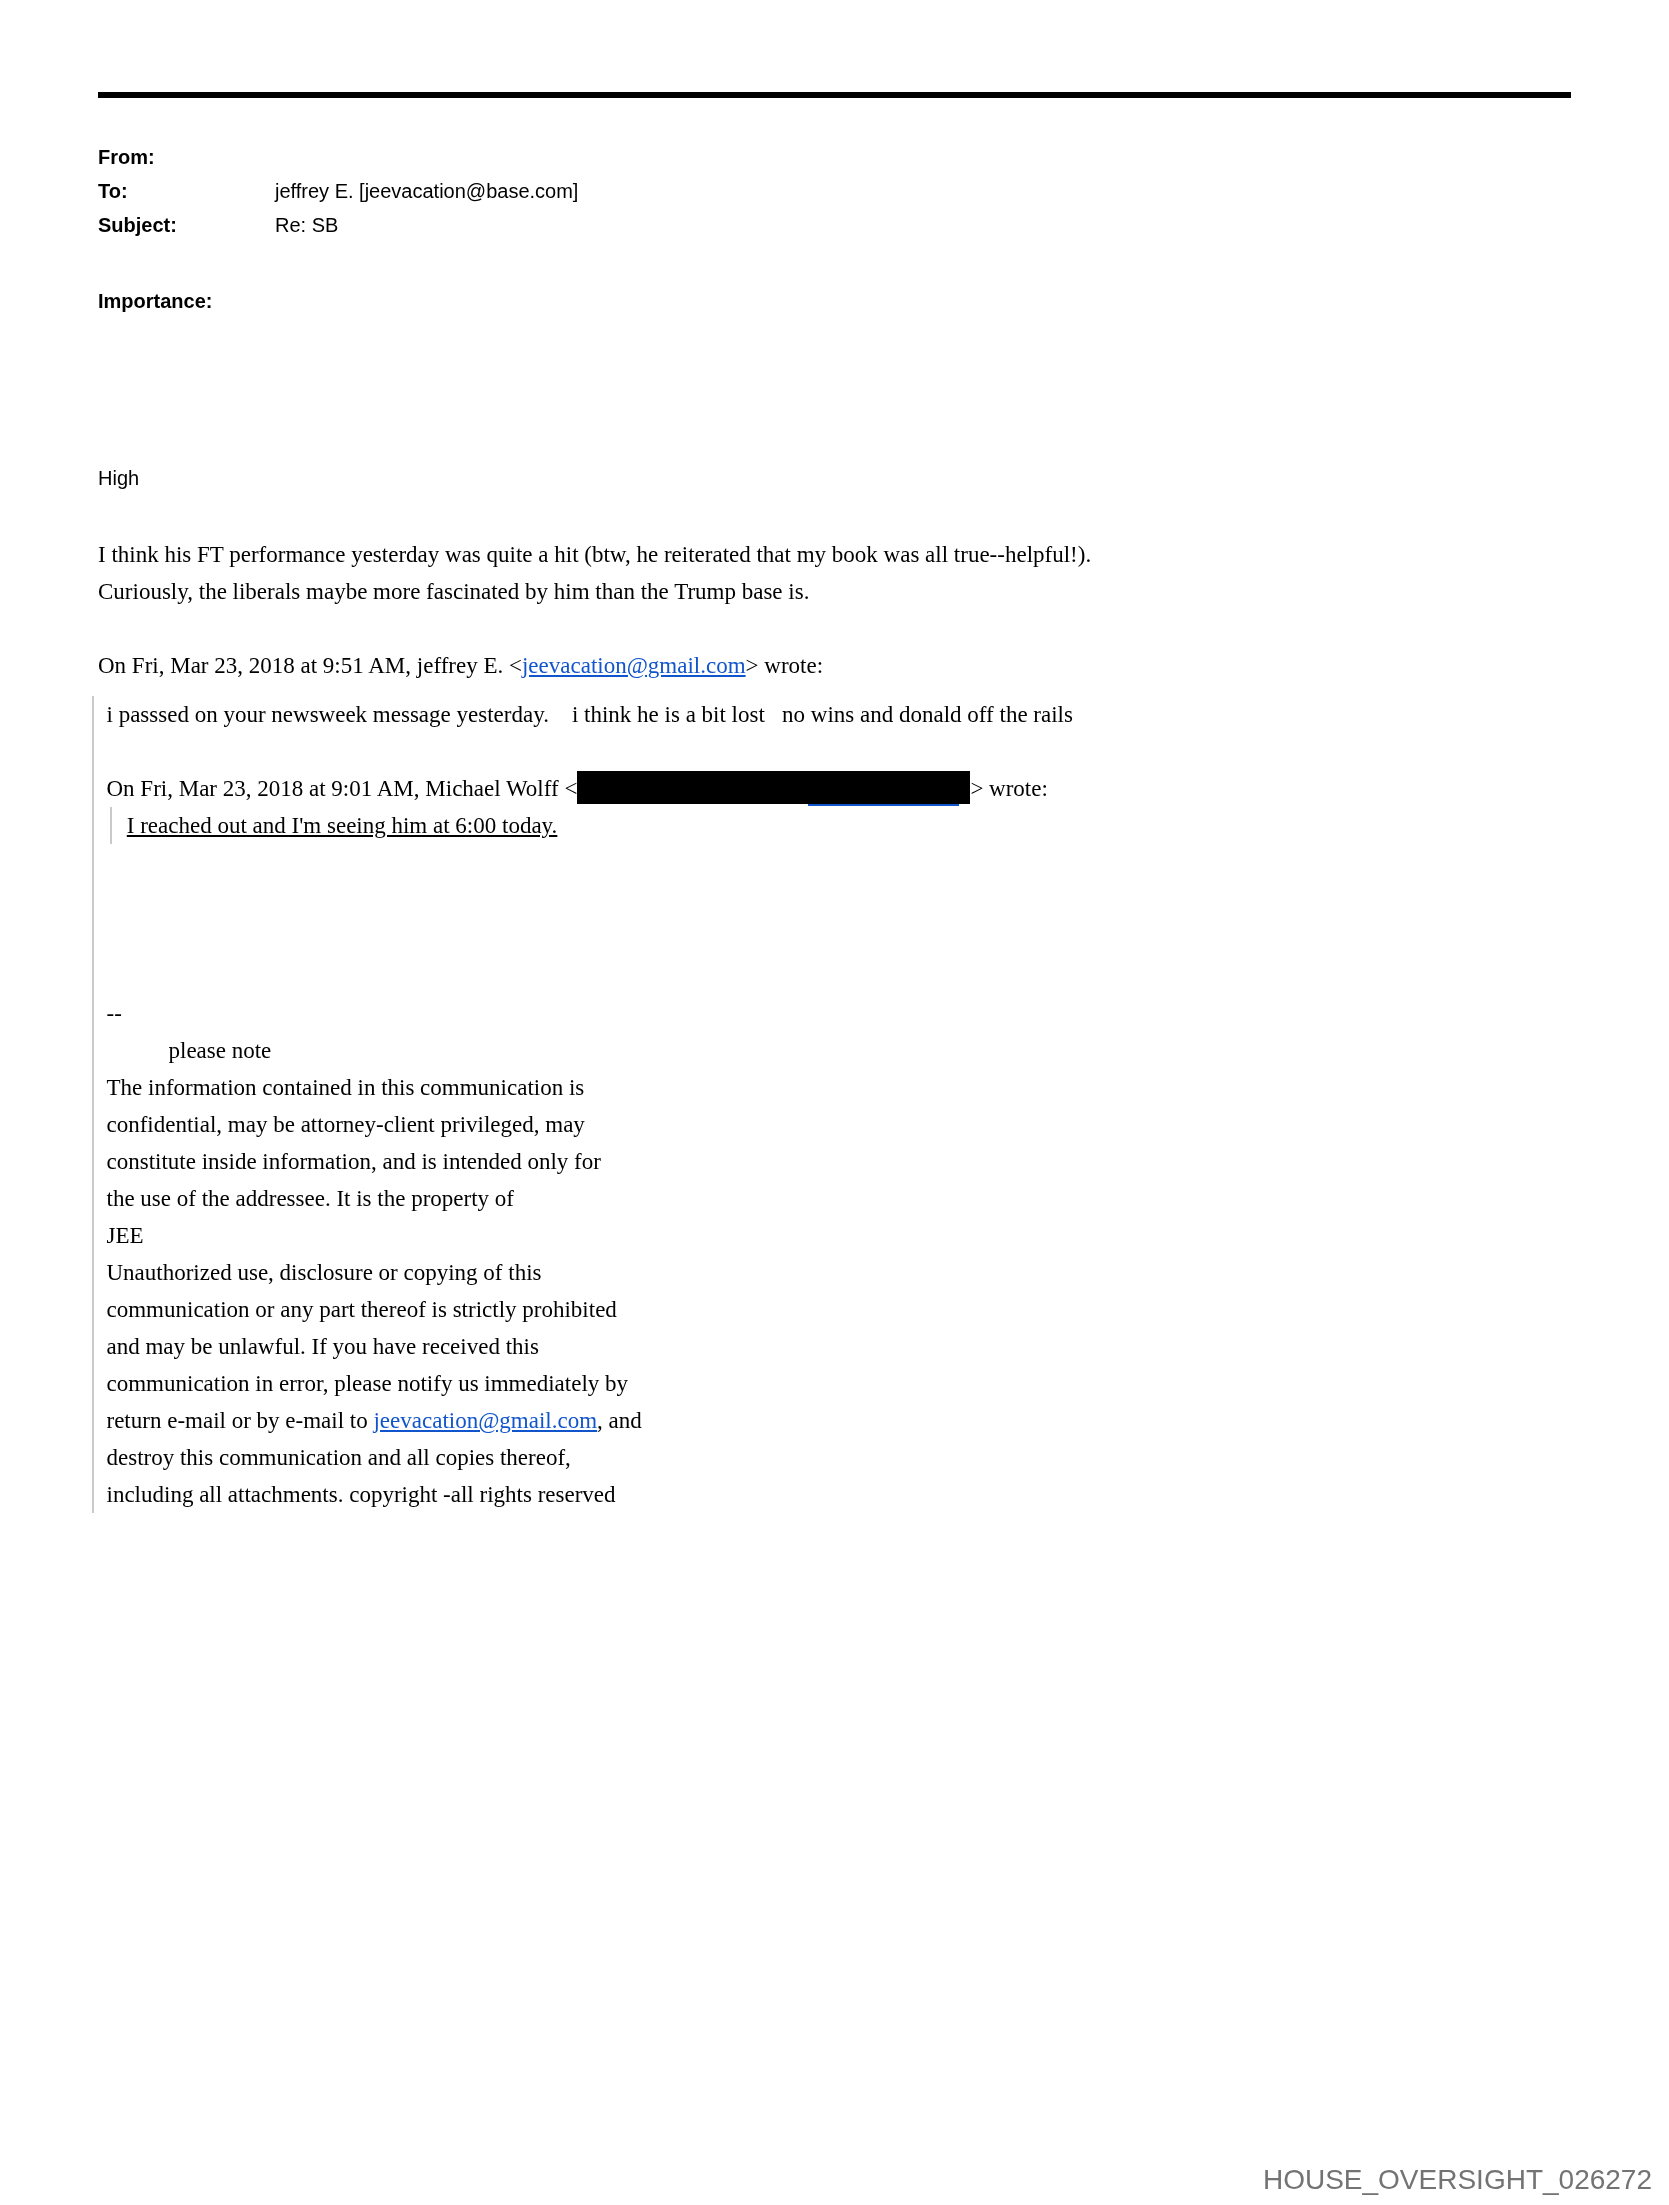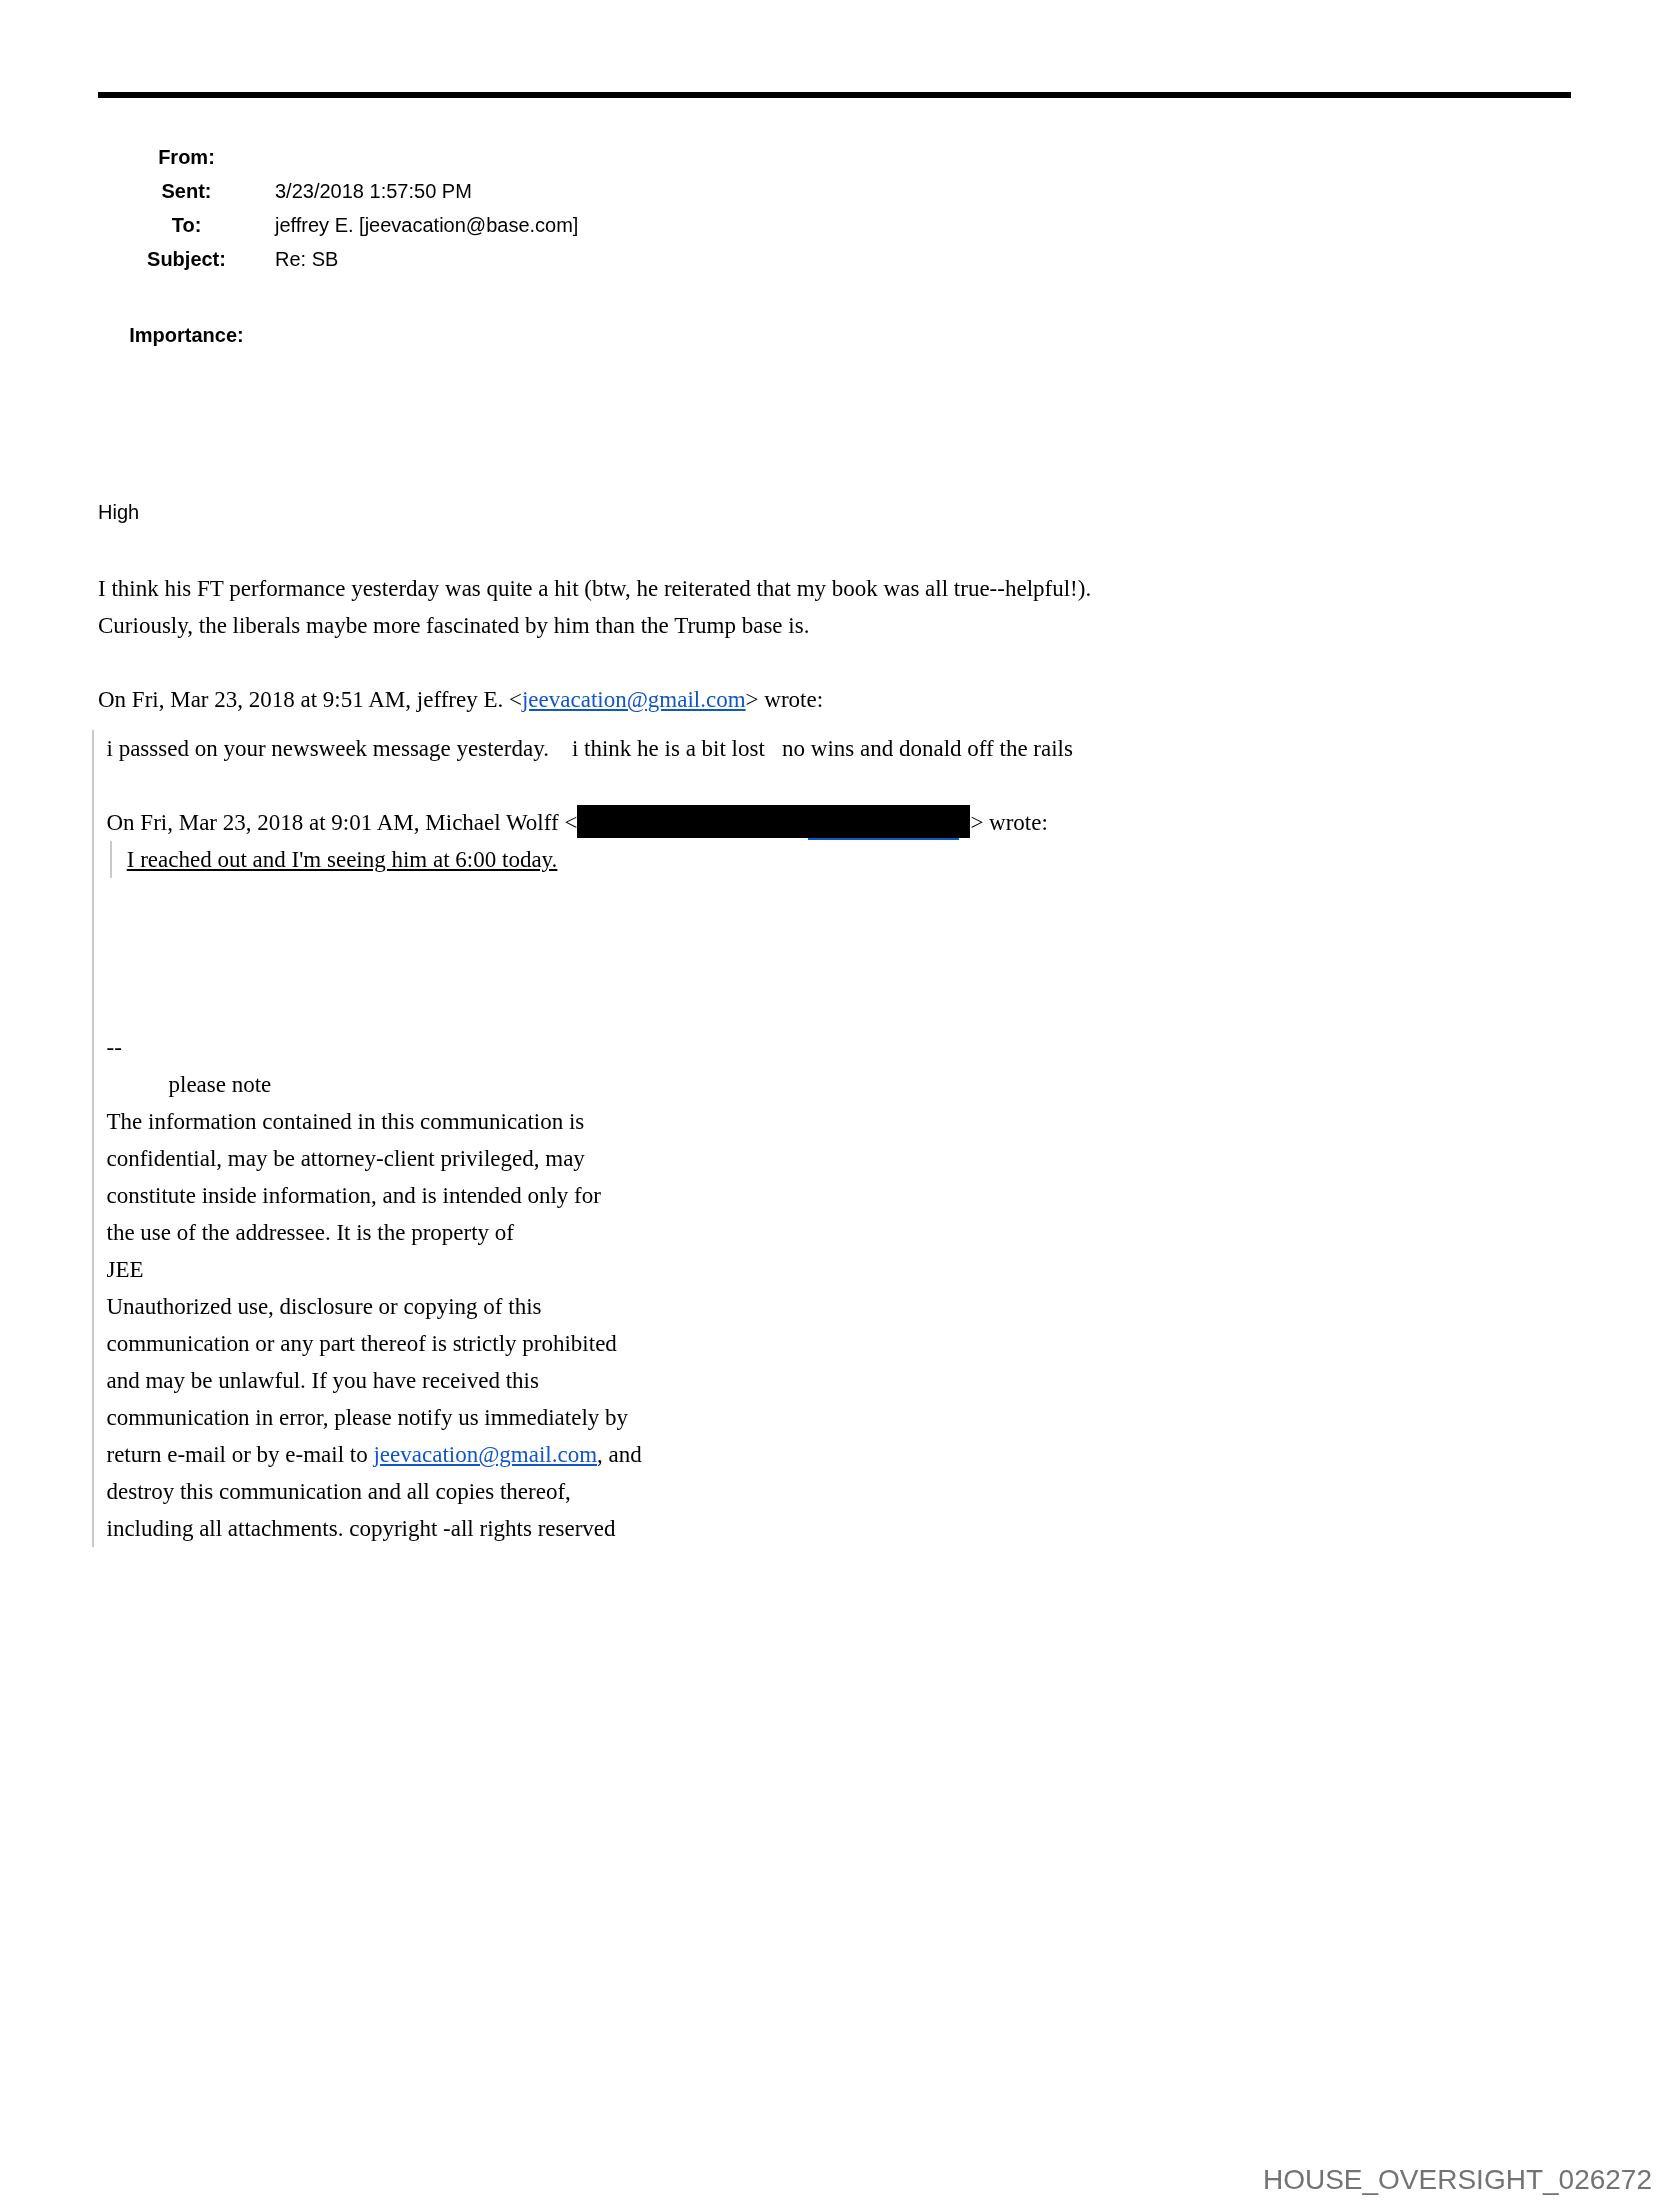--- a/index.html
+++ b/index.html
@@ -8,21 +8,21 @@
     background:#ffffff;color:#000000;
     font-family:"Liberation Serif","DejaVu Serif",serif;
     position:relative;overflow:hidden;
   }
   .doc{padding:92px 98px 0 98px;}
   .rule{height:5.9px;background:#000;width:1473px;margin-bottom:42px;}
 
   
   .hdr{font-family:"Liberation Sans","DejaVu Sans",sans-serif;font-size:20px;line-height:34px;}
   .hdr-row{display:flex;align-items:flex-start;}
-  .hdr-label{width:177px;font-weight:bold;flex:0 0 177px;text-align:center;}
+  .hdr-label{width:177px;font-weight:bold;flex:0 0 177px;}
   .hdr-value{white-space:nowrap;}
   .importance{margin-top:42px;flex-direction:column;}
 
   
   .redaction{display:inline-block;background:#000;}
   .redaction-from{width:340px;height:29px;vertical-align:-7.2px;margin-left:6.5px;}
   .redaction-inline{width:393px;height:33px;vertical-align:-7.9px;position:relative;}
   .redaction-inline .peek{
     position:absolute;right:11.8px;bottom:-2.6px;width:151px;height:2.6px;background:#1155cc;
   }
@@ -62,24 +62,20 @@
 </head>
 <body>
 
 <div class="doc">
 
   <div class="rule"></div>
 
   <div class="hdr">
     <div class="hdr-row">
       <span class="hdr-label">From:</span>
-    </div>
-    <div class="hdr-row">
-      <span class="hdr-label">Sent:</span>
-      <span class="hdr-value">3/23/2018 1:57:50 PM</span>
     </div>
     <div class="hdr-row">
       <span class="hdr-label">To:</span>
       <span class="hdr-value">jeffrey E. [jeevacation@base.com]</span>
     </div>
     <div class="hdr-row">
       <span class="hdr-label">Subject:</span>
       <span class="hdr-value">Re: SB</span>
     </div>
     <div class="hdr-row importance">

